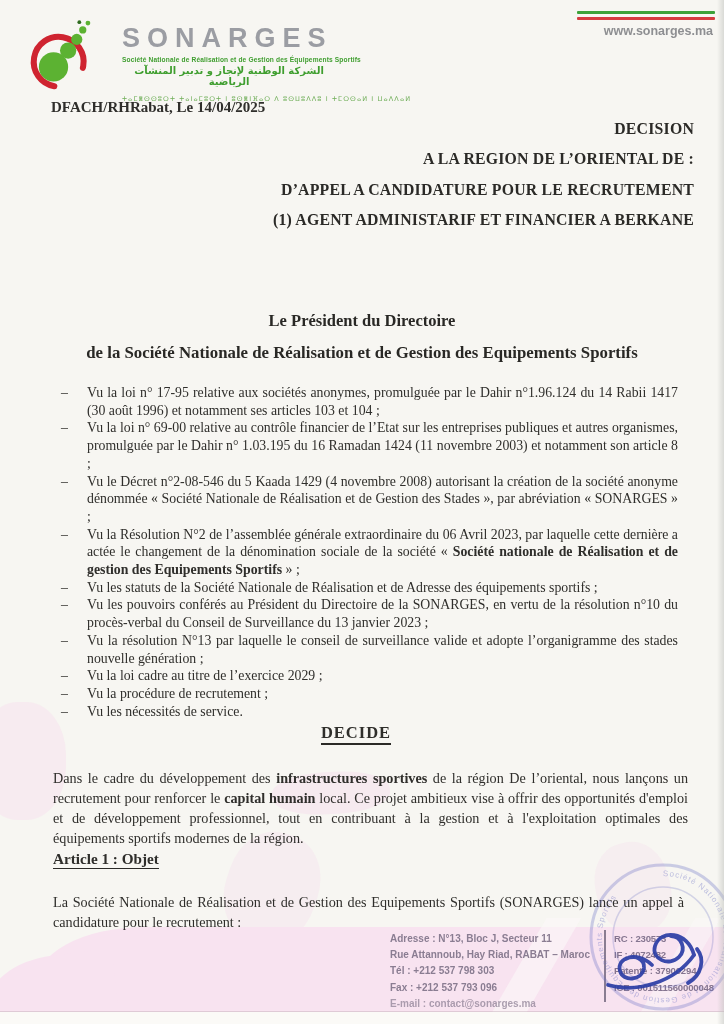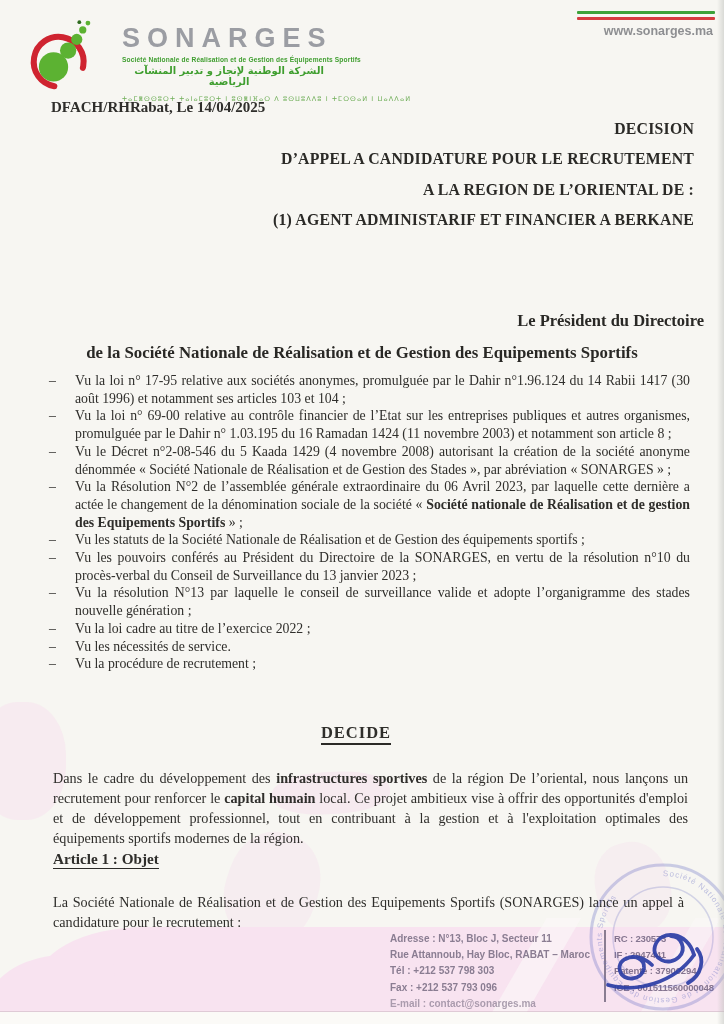--- a/index.html
+++ b/index.html
@@ -19,24 +19,24 @@
   .stripes { position:absolute; top:11px; right:9px; width:138px; z-index:3; }
   .stripe { height:3px; border-radius:1px; }
   .stripe.green { background:#3da23a; margin-bottom:2.5px; }
   .stripe.red { background:#d63b40; }
   .website { position:absolute; top:24px; right:11px; font-family:"Liberation Sans","DejaVu Sans",sans-serif; font-size:12.5px; font-weight:bold; color:#8e8f92; z-index:3; }
   
   .ref-row { position:absolute; left:51px; right:45px; top:99px; display:flex; justify-content:flex-start; font-weight:bold; font-size:15px; z-index:3; }
   
   .title-block { position:absolute; left:30px; right:30px; top:114px; text-align:right; font-weight:bold; font-size:15.8px; line-height:30.4px; letter-spacing:.2px; color:#2b2a27; z-index:3; }
   .subtitle-block { position:absolute; left:20px; right:20px; top:306px; text-align:center; font-weight:bold; color:#292825; z-index:3; }
-  .subtitle-block .s1 { font-size:16.5px; line-height:30px;text-align:right; }
+  .subtitle-block .s1 { font-size:16.5px; line-height:30px; }
   .subtitle-block .s2 { font-size:16.8px; line-height:34px; }
   
-  .vu-list { position:absolute; left:49px; right:34px; top:372px; margin:0; padding:0; list-style:none; font-size:13.8px; line-height:17.7px; text-align:justify; z-index:3; }
+  .vu-list { position:absolute; left:49px; right:34px; top:372px; margin:12px; padding:0; list-style:none; font-size:13.8px; line-height:17.7px; text-align:justify; z-index:3; }
   .vu-list li { position:relative; padding-left:26px; }
   .vu-list li::before { content:"\2013"; position:absolute; left:0; top:0; }
   
   .decide-heading { position:absolute; left:0; right:12px; top:723px; text-align:center; font-weight:bold; font-size:16.5px; letter-spacing:1px; z-index:3; }
   .decide-heading span { border-bottom:2px solid #2b2a27; padding-bottom:1px; }
   .decide-para { position:absolute; left:53px; right:36px; top:755px; font-size:14.2px; line-height:19.8px; text-align:justify; z-index:3; }
   .article-heading { position:absolute; left:53px; top:850px; font-weight:bold; font-size:15.2px; z-index:3; }
   .article-heading span { border-bottom:1.8px solid #2b2a27; padding-bottom:1px; }
   .article-para { position:absolute; left:53px; right:40px; top:879px; font-size:14.2px; line-height:19.8px; text-align:justify; z-index:3; }
   b { font-weight:bold; }
@@ -97,41 +97,41 @@
   </div>
   <div class="website">www.sonarges.ma</div>
 
   <div class="ref-row">
     <span>DFACH/RH</span>
     <span>Rabat, Le 14/04/2025</span>
   </div>
 
   <div class="title-block">
     <div>DECISION</div>
+    <div>A LA REGION DE L’ORIENTAL DE :</div>
     <div>D’APPEL A CANDIDATURE POUR LE RECRUTEMENT</div>
-    <div>A LA REGION DE L’ORIENTAL DE :</div>
     <div>(1) AGENT ADMINISTARIF ET FINANCIER A BERKANE</div>
   </div>
 
   <div class="subtitle-block">
     <div class="s1">Le Président du Directoire</div>
     <div class="s2">de la Société Nationale de Réalisation et de Gestion des Equipements Sportifs</div>
   </div>
 
   <ul class="vu-list">
     <li><span><span>Vu la loi n° 17-95 relative aux sociétés anonymes, promulguée par le Dahir n°1.96.124 du 14 Rabii 1417 (30 août 1996) et notamment ses articles 103 et 104 ;</span></span></li>
     <li><span><span>Vu la loi n° 69-00 relative au contrôle financier de l’Etat sur les entreprises publiques et autres organismes, promulguée par le Dahir n° 1.03.195 du 16 Ramadan 1424 (11 novembre 2003) et notamment son article 8 ;</span></span></li>
     <li><span><span>Vu le Décret n°2-08-546 du 5 Kaada 1429 (4 novembre 2008) autorisant la création de la société anonyme dénommée « Société Nationale de Réalisation et de Gestion des Stades », par abréviation « SONARGES » ;</span></span></li>
     <li><span><span>Vu la Résolution N°2 de l’assemblée générale extraordinaire du 06 Avril 2023, par laquelle cette dernière a actée le changement de la dénomination sociale de la société « </span><b>Société nationale de Réalisation et de gestion des Equipements Sportifs</b><span> » ;</span></span></li>
-    <li><span><span>Vu les statuts de la Société Nationale de Réalisation et de Gestion des équipements sportifs ;</span></span></li>
+    <li><span><span>Vu les statuts de la Société Nationale de Réalisation et de Adresse des équipements sportifs ;</span></span></li>
     <li><span><span>Vu les pouvoirs conférés au Président du Directoire de la SONARGES, en vertu de la résolution n°10 du procès-verbal du Conseil de Surveillance du 13 janvier 2023 ;</span></span></li>
     <li><span><span>Vu la résolution N°13 par laquelle le conseil de surveillance valide et adopte l’organigramme des stades nouvelle génération ;</span></span></li>
-    <li><span><span>Vu la loi cadre au titre de l’exercice 2022 ;</span></span></li>
+    <li><span><span>Vu la loi cadre au titre de l’exercice 2029 ;</span></span></li>
+    <li><span><span>Vu la procédure de recrutement ;</span></span></li>
     <li><span><span>Vu les nécessités de service.</span></span></li>
-    <li><span><span>Vu la procédure de recrutement ;</span></span></li>
   </ul>
 
   <div class="decide-heading">
     <span>DECIDE</span>
   </div>
   <p class="decide-para"><span>Dans le cadre du développement des </span><b>infrastructures sportives</b><span> de la région De l’oriental, nous lançons un recrutement pour renforcer le </span><b>capital humain</b><span> local. Ce projet ambitieux vise à offrir des opportunités d'emploi et de développement professionnel, tout en contribuant à la gestion et à l'exploitation optimales des équipements sportifs modernes de la région.</span></p>
 
   <div class="article-heading">
     <span>Article 1 : Objet</span>
   </div>
@@ -149,29 +149,29 @@
   </svg>
 
   <div class="footer">
     <div class="swoosh-main"></div>
     <div class="swoosh-tail"></div>
     <div class="swoosh-cut cutA"></div>
     <div class="swoosh-cut cutB"></div>
 
     <div class="address">
       <div>Adresse : N°13, Bloc J, Secteur 11</div>
-      <div>Rue Attannoub, Hay Bloc, RABAT – Maroc</div>
+      <div>Rue Attannoub, Hay Riad, RABAT – Maroc</div>
       <div>Tél : +212 537 798 303</div>
       <div>Fax : +212 537 793 096</div>
       <div class="fade">E-mail : contact@sonarges.ma</div>
     </div>
     <div class="fdivider"></div>
     <div class="registry">
       <div>RC : 230573</div>
-      <div>IF : 2947441</div>
+      <div>IF : 4072482</div>
       <div>Patente : 37900294</div>
       <div>ICE : 001511560000048</div>
     </div>
   </div>
 
   <svg class="signature" viewBox="0 0 116 82" aria-hidden="true">
     <g fill="none" stroke="#2c3ea6" stroke-width="3.8" stroke-linecap="round" opacity="0.92">
       <path d="M96,34 C90,10 62,8 57,25 C53,38 71,46 81,36 C89,28 83,15 73,15"></path>
       <path d="M54,44 C40,30 18,36 22,50 C25,61 44,60 46,47 C47,38 36,33 28,38"></path>
       <path d="M10,64 C38,72 76,62 96,34"></path>

